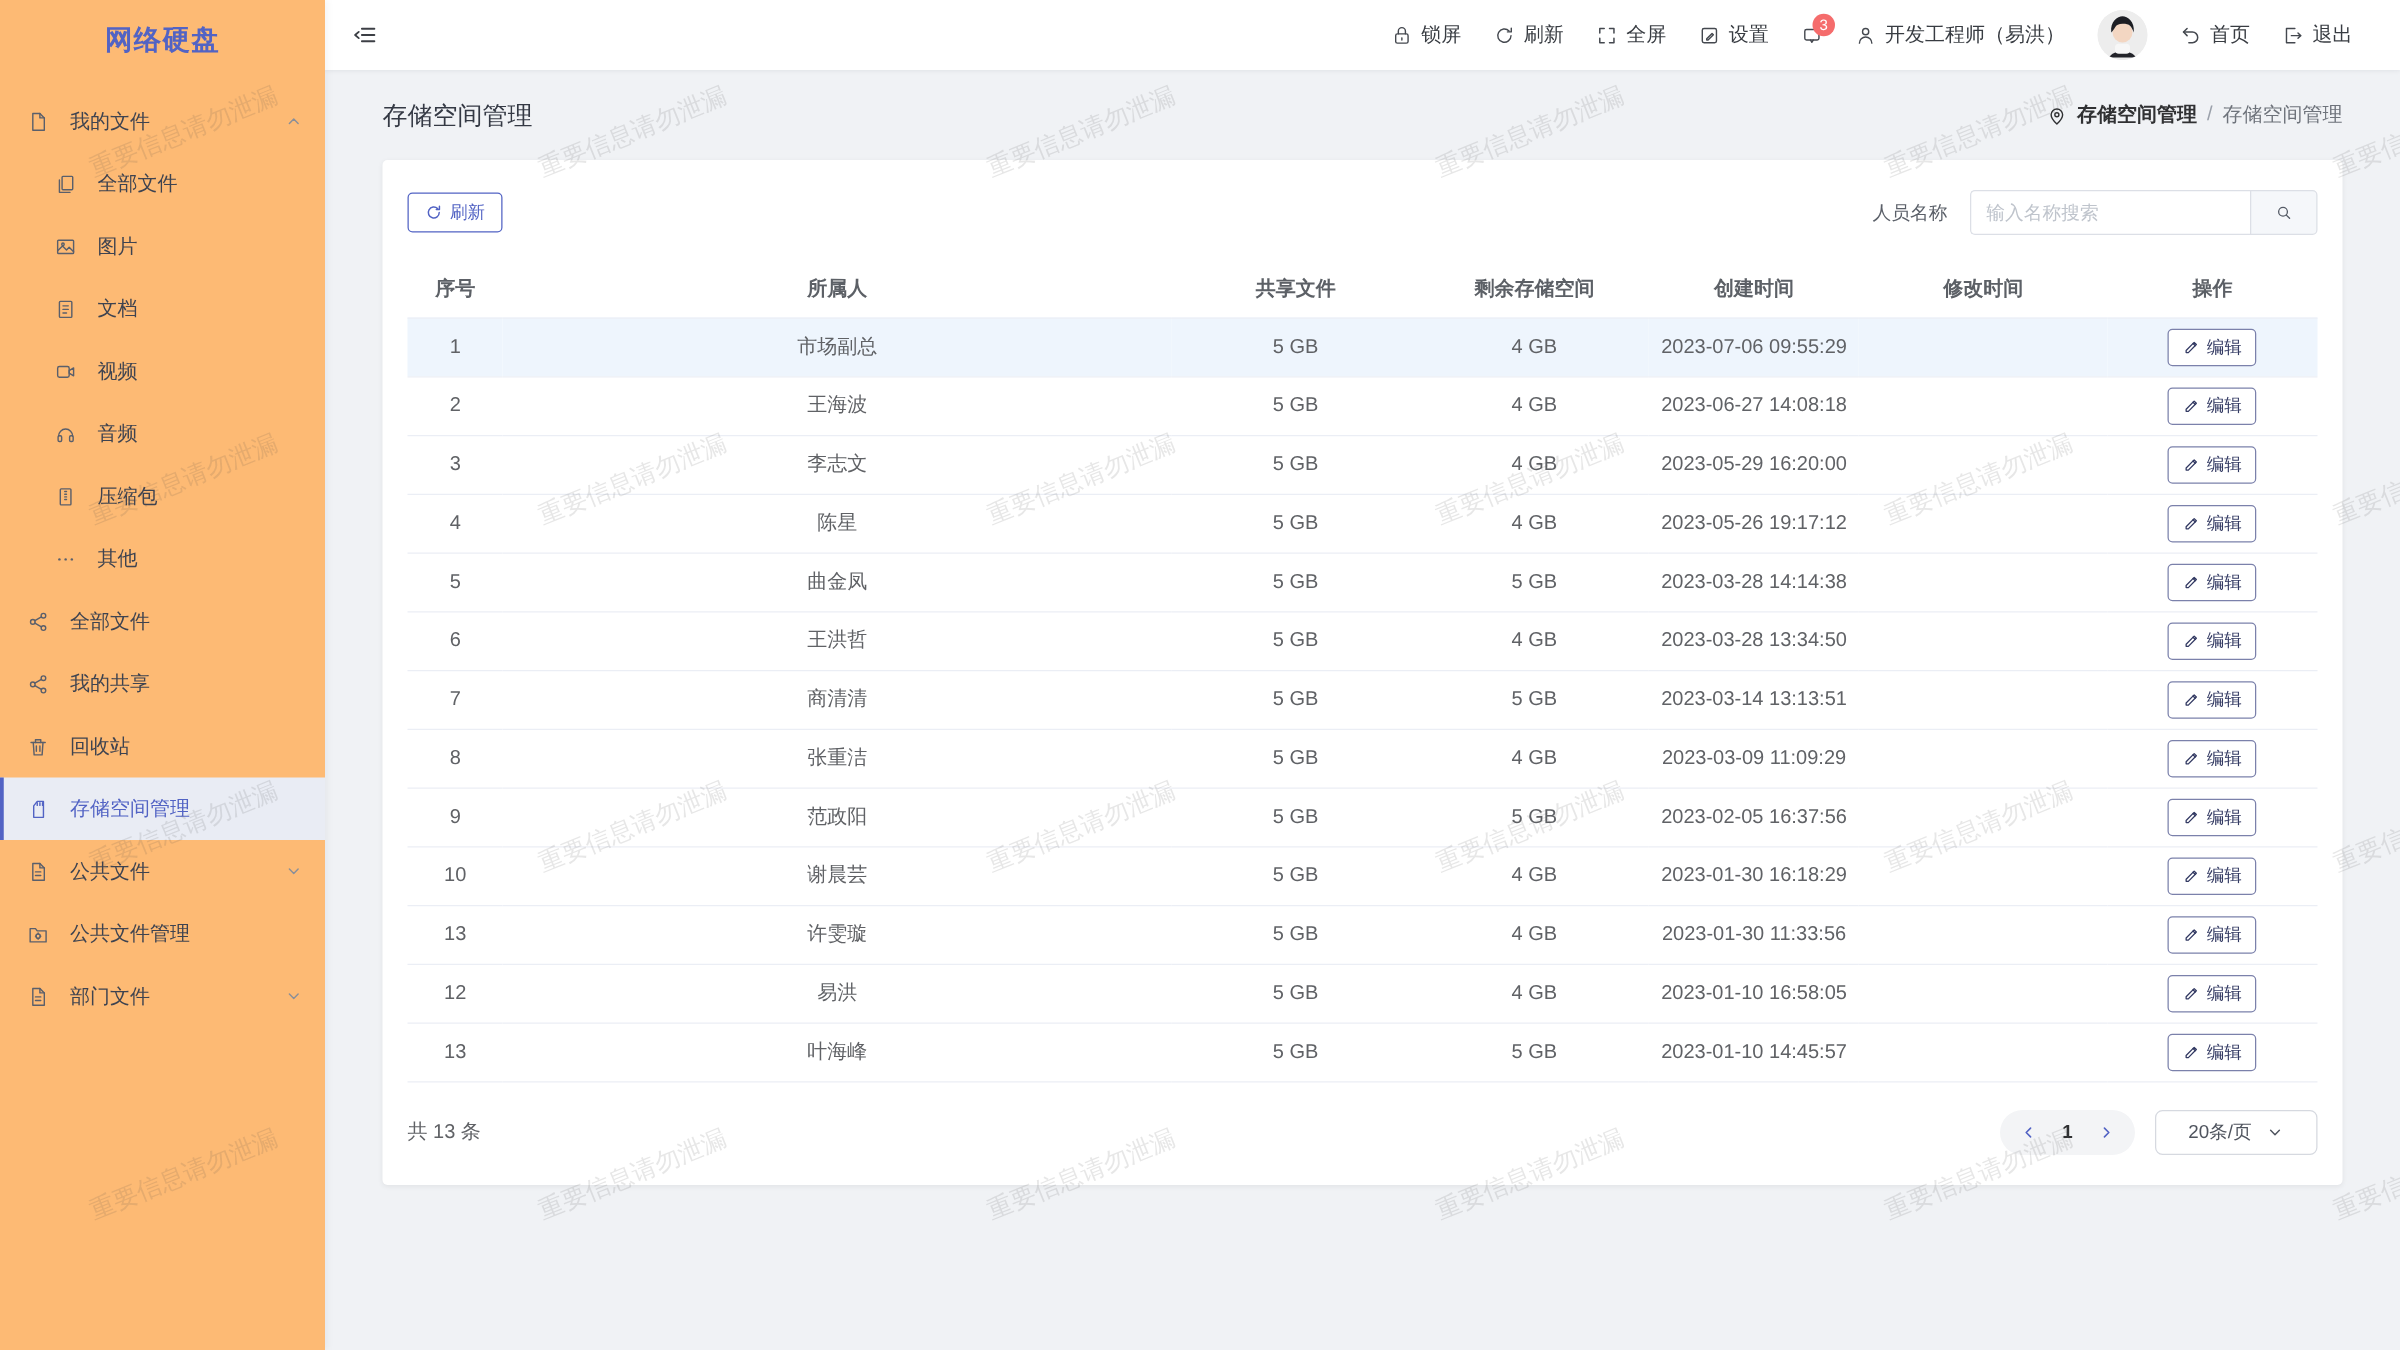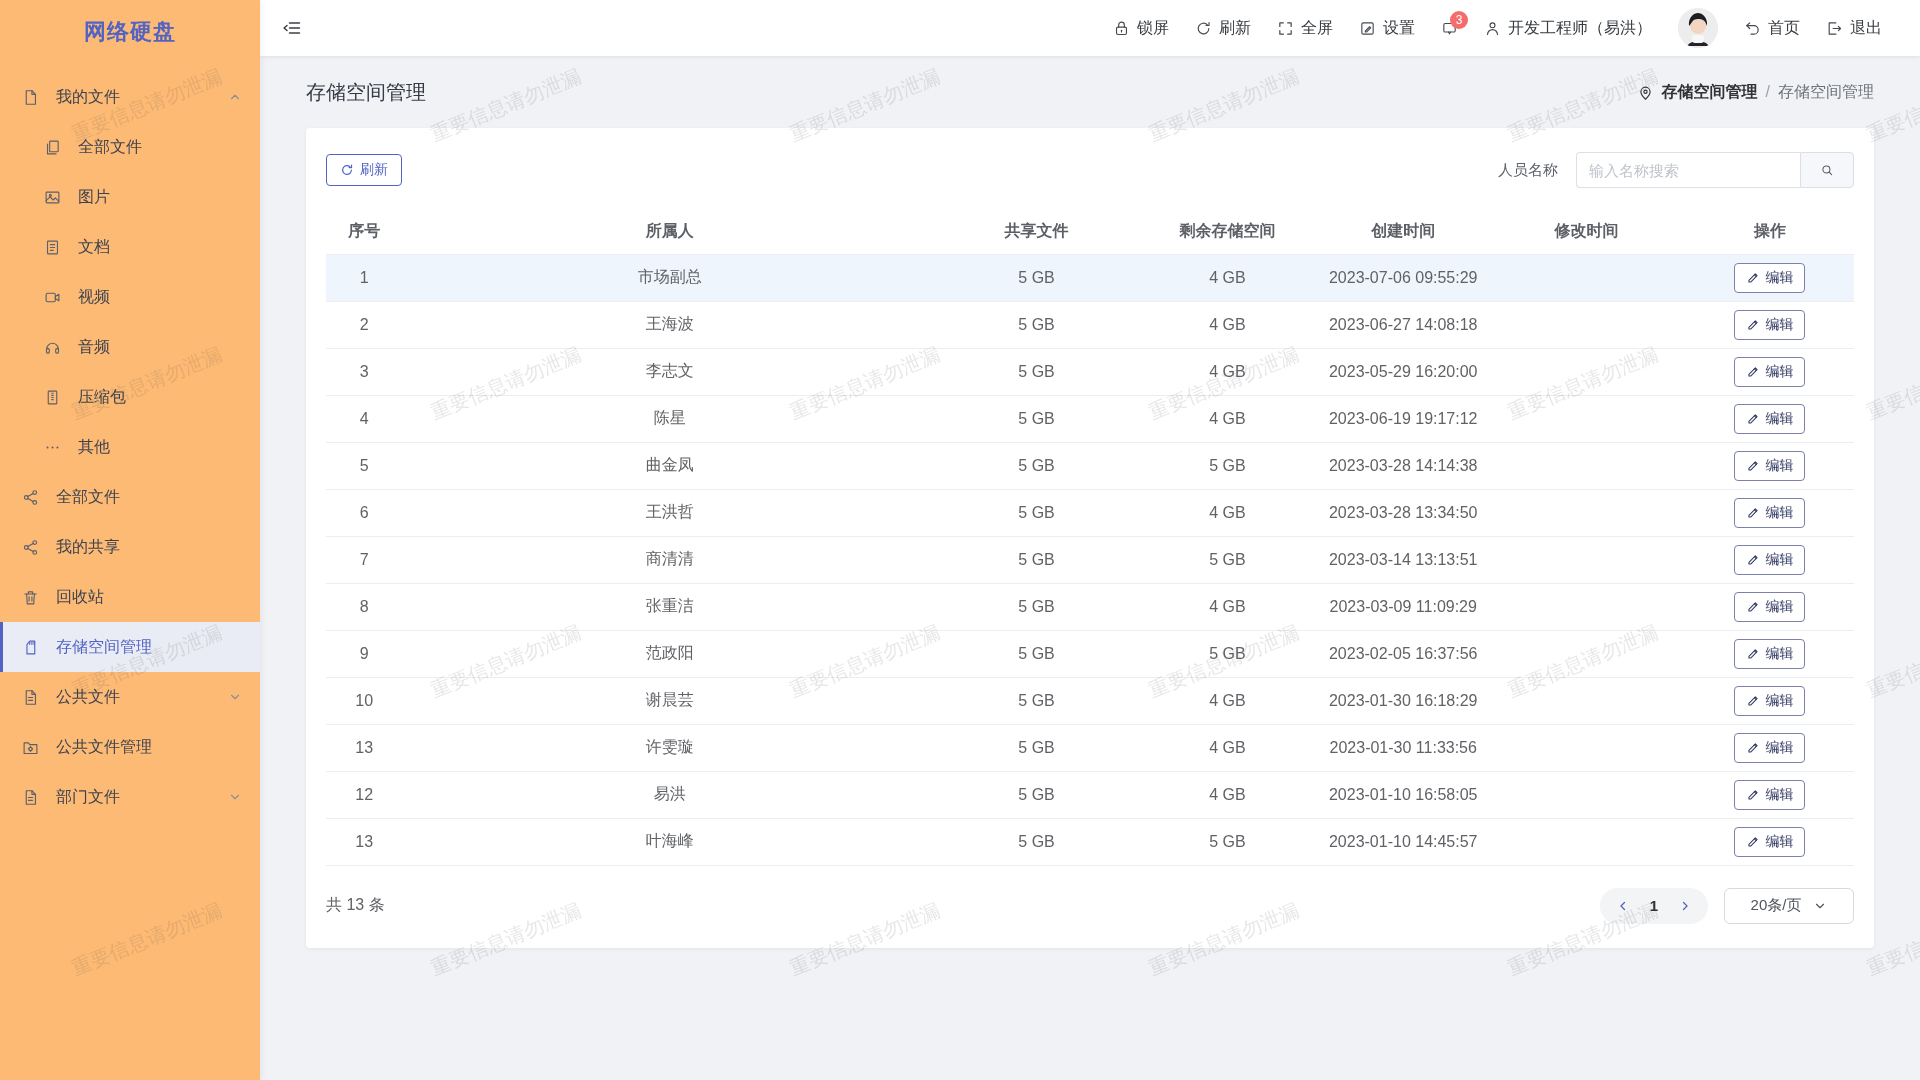--- a/index.html
+++ b/index.html
@@ -408,21 +408,21 @@
                   </svg>
         <span>编辑</span>
       </button>
     </td>
   </tr>
             <tr>
     <td>4</td>
     <td>陈星</td>
     <td>5 GB</td>
     <td>4 GB</td>
-    <td>2023-06-19 19:17:12</td>
+    <td>2023-05-26 19:17:12</td>
     <td></td>
     <td>
       <button class="btn-edit">
         <svg class="ic-sm" viewBox="0 0 24 24" fill="none" stroke="currentColor" stroke-width="1.8" stroke-linecap="round" stroke-linejoin="round">
                     <path d="M5 19h3L19 8l-3-3L5 16z"></path>
                     <path d="M14.5 6.5l3 3"></path>
                   </svg>
         <span>编辑</span>
       </button>
     </td>

